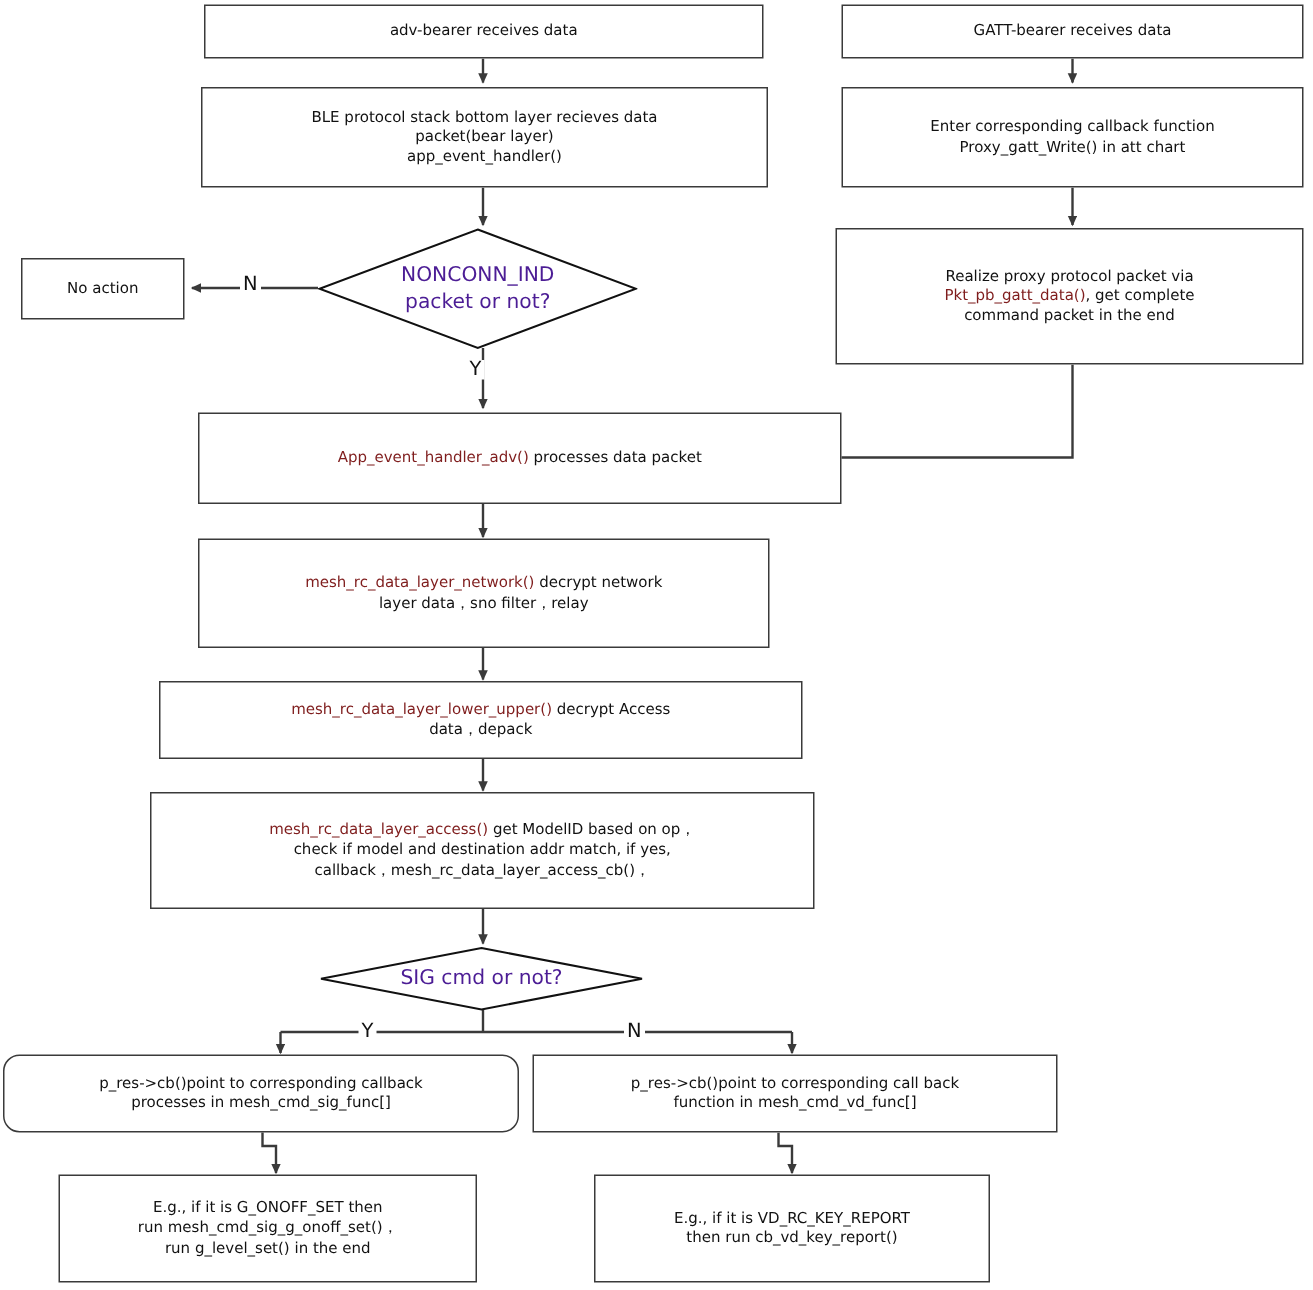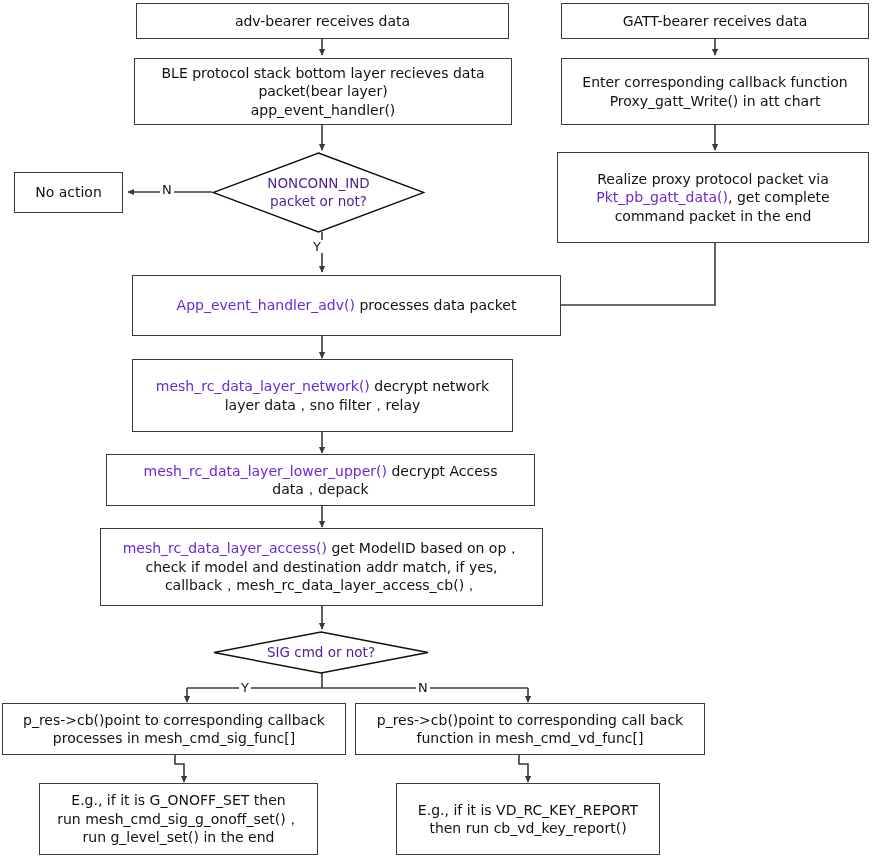--- a/index.html
+++ b/index.html
@@ -28,26 +28,26 @@
   .node {
     position: absolute;
     box-sizing: border-box;
     border: 1.3px solid #3a3a3a;
     background: #ffffff;
     display: flex;
     align-items: center;
     justify-content: center;
     text-align: center;
     color: #111111;
-    font-size: 14px;
+    font-size: 10px;
     line-height: 1.32;
     padding: 2px 5px;
   }
   .node .txt { display: block; width: 100%; }
-  .fn { color: #6d28d9; }
+  .fn { color: #7f1d1d; }
   .diamond-wrap {
     position: absolute;
     display: flex;
     align-items: center;
     justify-content: center;
   }
   .diamond-wrap svg.dia {
     position: absolute;
     left: 0; top: 0;
   }
@@ -195,21 +195,21 @@
       <polygon points="108,1 215,21.5 108,42 1,21.5" fill="#ffffff" stroke="#111111" stroke-width="1.4"></polygon>
     </svg>
     <div class="diamond-label">
       <span>SIG cmd or not?</span>
     </div>
   </div>
 
   <span class="edge-label" style="left:239px; top:681px;">Y</span>
   <span class="edge-label" style="left:416px; top:681px;">N</span>
 
-  <div class="node" style="left:2px; top:703px; width:344px; height:52px;">
+  <div class="node" style="left:2px; top:703px; width:344px; height:52px;border-radius:11px;">
     <span class="txt">
       <span>p_res-&gt;cb()point to corresponding callback</span><br>
       <span>processes in mesh_cmd_sig_func[]</span>
     </span>
   </div>
 
   <div class="node" style="left:355px; top:703px; width:350px; height:52px;">
     <span class="txt">
       <span>p_res-&gt;cb()point to corresponding call back</span><br>
       <span>function in mesh_cmd_vd_func[]</span>

